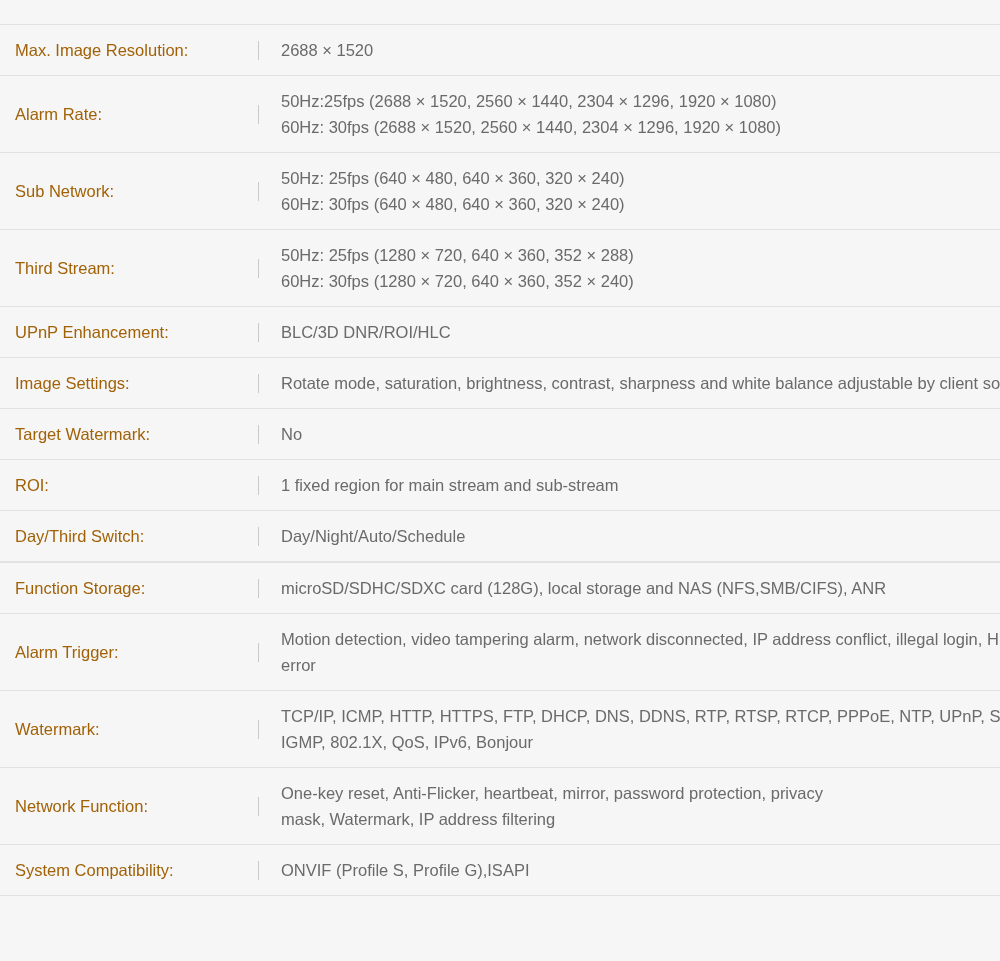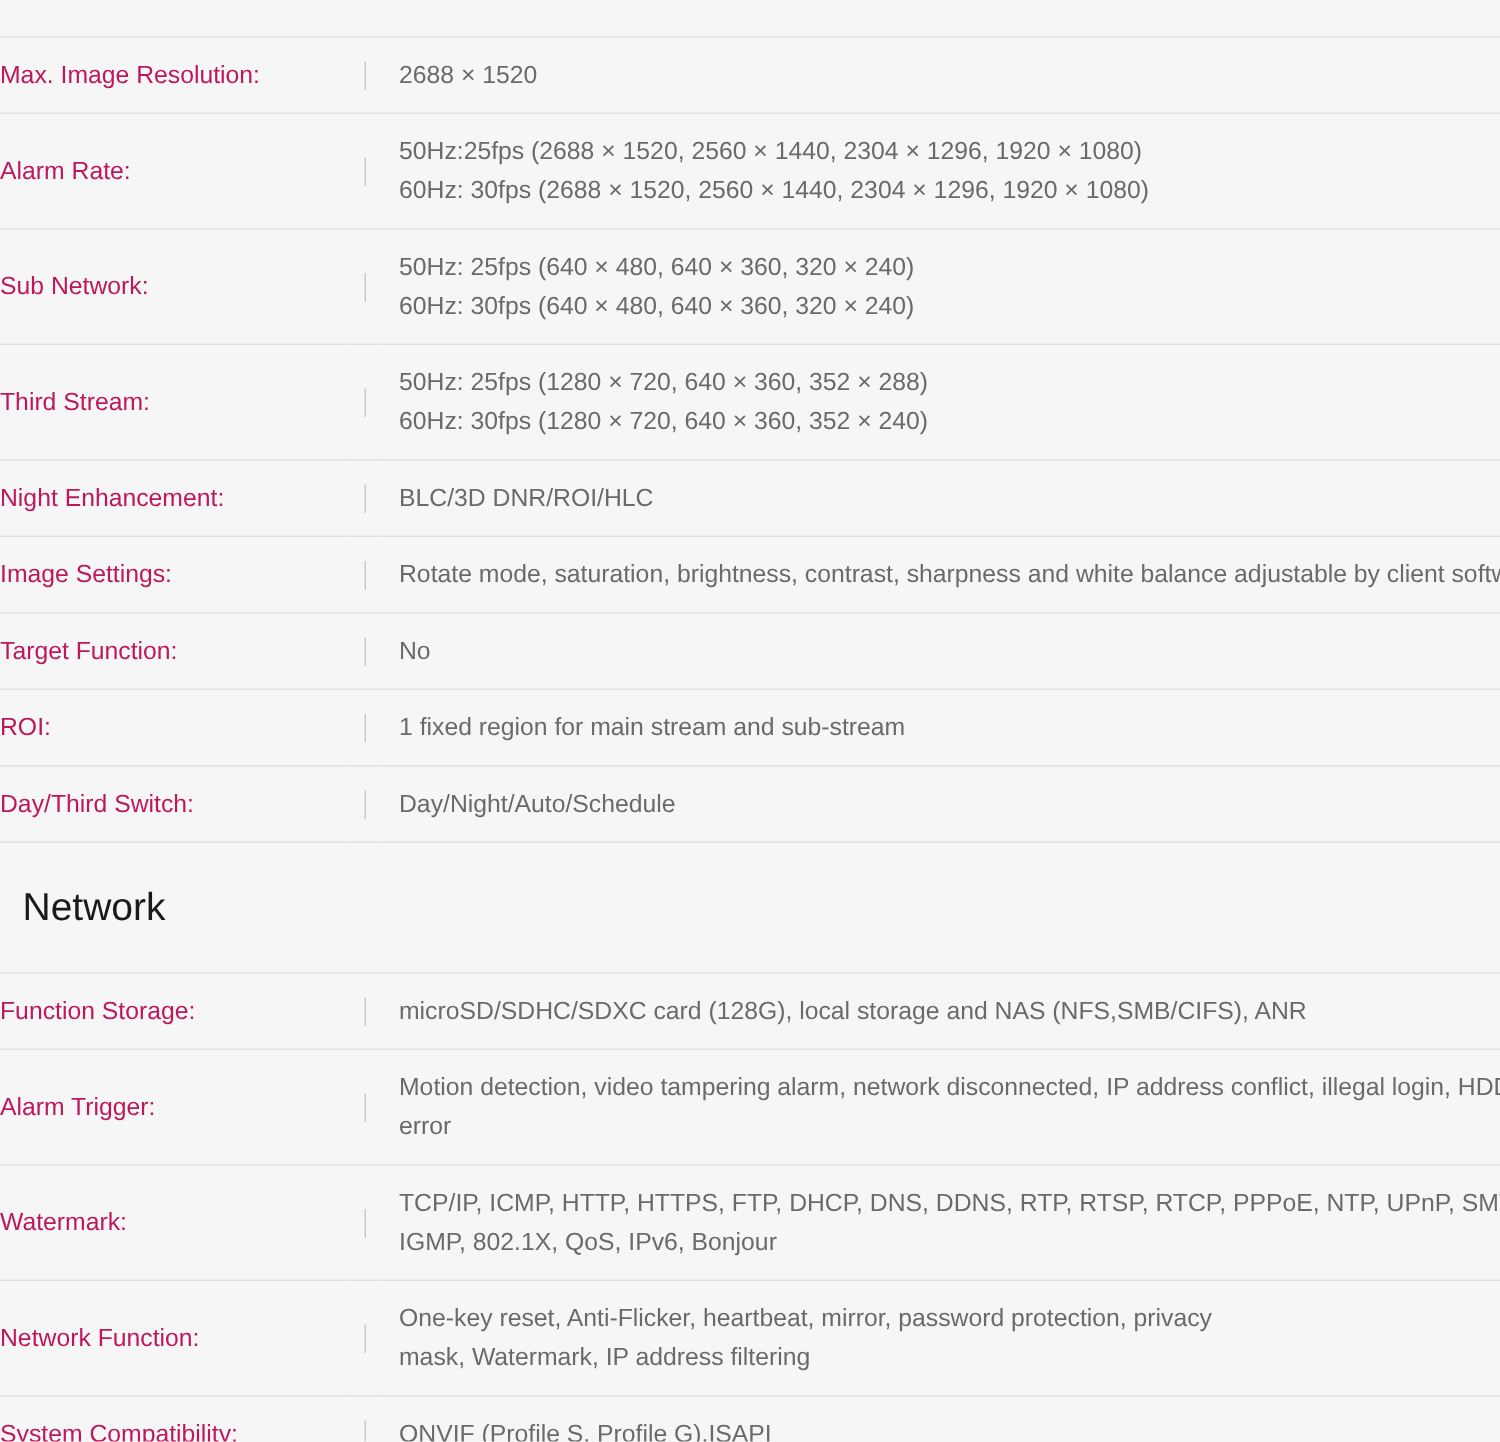--- a/index.html
+++ b/index.html
@@ -34,22 +34,22 @@
   .spec-label,
   .spec-value {
     vertical-align: middle;
     padding: 12px 0;
     font-size: 16.5px;
     line-height: 26px;
     white-space: pre-line;
   }
   .spec-label {
     width: 233px;
-    padding-left: 0;
-    color: #be185d;
+    padding-left: 15px;
+    color: #a16207;
     position: relative;
   }
   .spec-sep-cell {
     width: 20px;
     padding: 0;
     position: relative;
   }
   .spec-sep-bar {
     display: block;
     width: 1px;
@@ -101,35 +101,35 @@
       </tr>
       <tr class="spec-row">
         <td class="spec-label">Third Stream:</td>
         <td class="spec-sep-cell">
             <span class="spec-sep-bar"></span>
           </td>
         <td class="spec-value">50Hz: 25fps (1280 × 720, 640 × 360, 352 × 288)
 60Hz: 30fps (1280 × 720, 640 × 360, 352 × 240)</td>
       </tr>
       <tr class="spec-row">
-        <td class="spec-label">Night Enhancement:</td>
+        <td class="spec-label">UPnP Enhancement:</td>
         <td class="spec-sep-cell">
             <span class="spec-sep-bar"></span>
           </td>
         <td class="spec-value">BLC/3D DNR/ROI/HLC</td>
       </tr>
       <tr class="spec-row">
         <td class="spec-label">Image Settings:</td>
         <td class="spec-sep-cell">
             <span class="spec-sep-bar"></span>
           </td>
         <td class="spec-value">Rotate mode, saturation, brightness, contrast, sharpness and white balance adjustable by client software or web browser</td>
       </tr>
       <tr class="spec-row">
-        <td class="spec-label">Target Function:</td>
+        <td class="spec-label">Target Watermark:</td>
         <td class="spec-sep-cell">
             <span class="spec-sep-bar"></span>
           </td>
         <td class="spec-value">No</td>
       </tr>
       <tr class="spec-row">
         <td class="spec-label">ROI:</td>
         <td class="spec-sep-cell">
             <span class="spec-sep-bar"></span>
           </td>
@@ -138,21 +138,20 @@
       <tr class="spec-row">
         <td class="spec-label">Day/Third Switch:</td>
         <td class="spec-sep-cell">
             <span class="spec-sep-bar"></span>
           </td>
         <td class="spec-value">Day/Night/Auto/Schedule</td>
       </tr>
     </tbody>
   </table>
 
-  <div class="section-head">Network</div>
 
   <table class="spec-table">
     <tbody>
       <tr class="spec-row">
         <td class="spec-label">Function Storage:</td>
         <td class="spec-sep-cell">
             <span class="spec-sep-bar"></span>
           </td>
         <td class="spec-value">microSD/SDHC/SDXC card (128G), local storage and NAS (NFS,SMB/CIFS), ANR</td>
       </tr>

